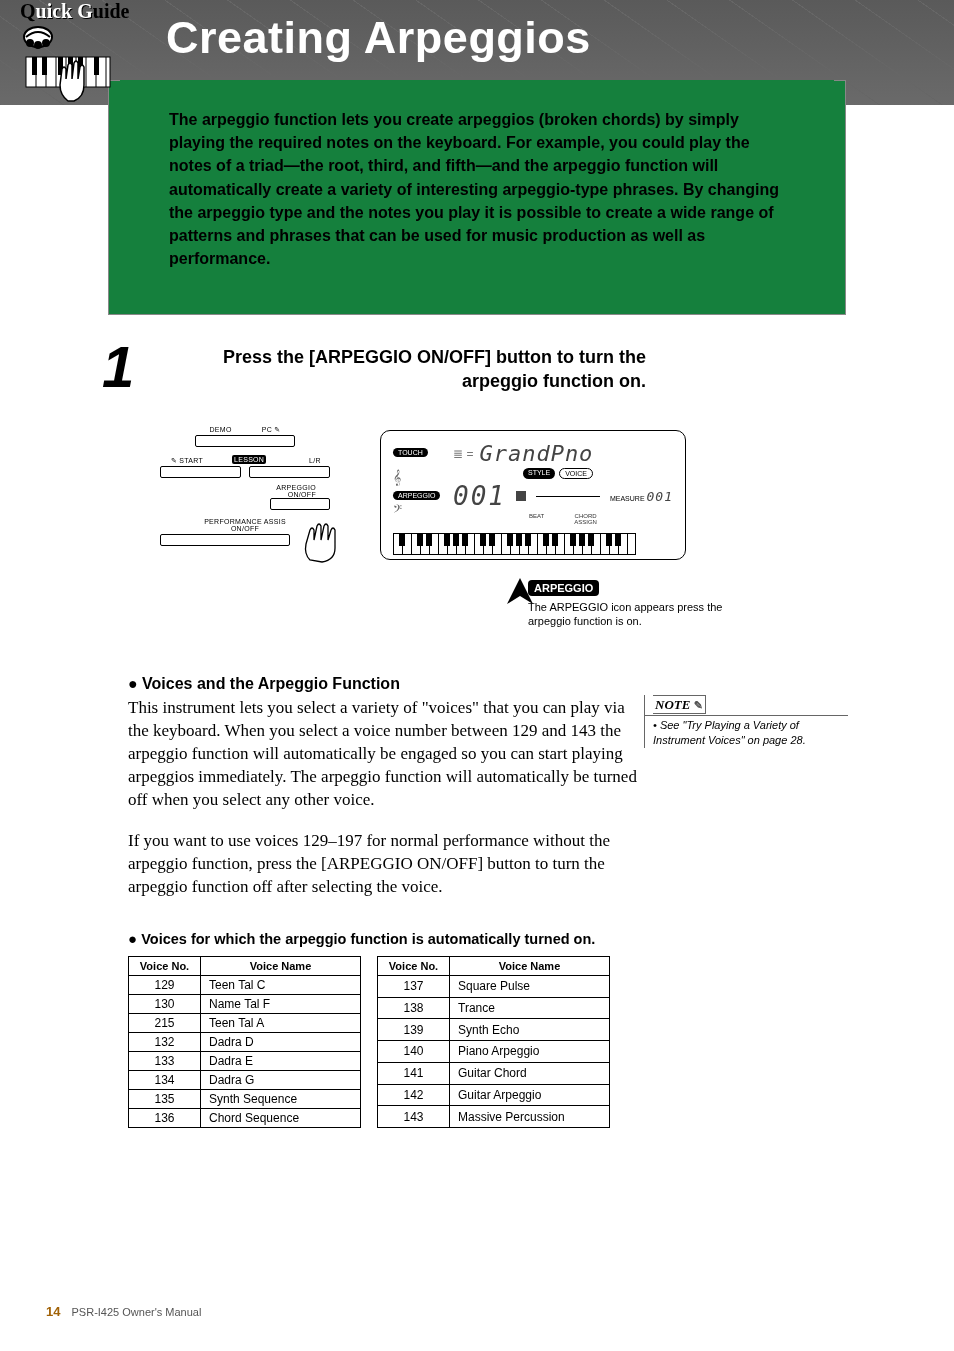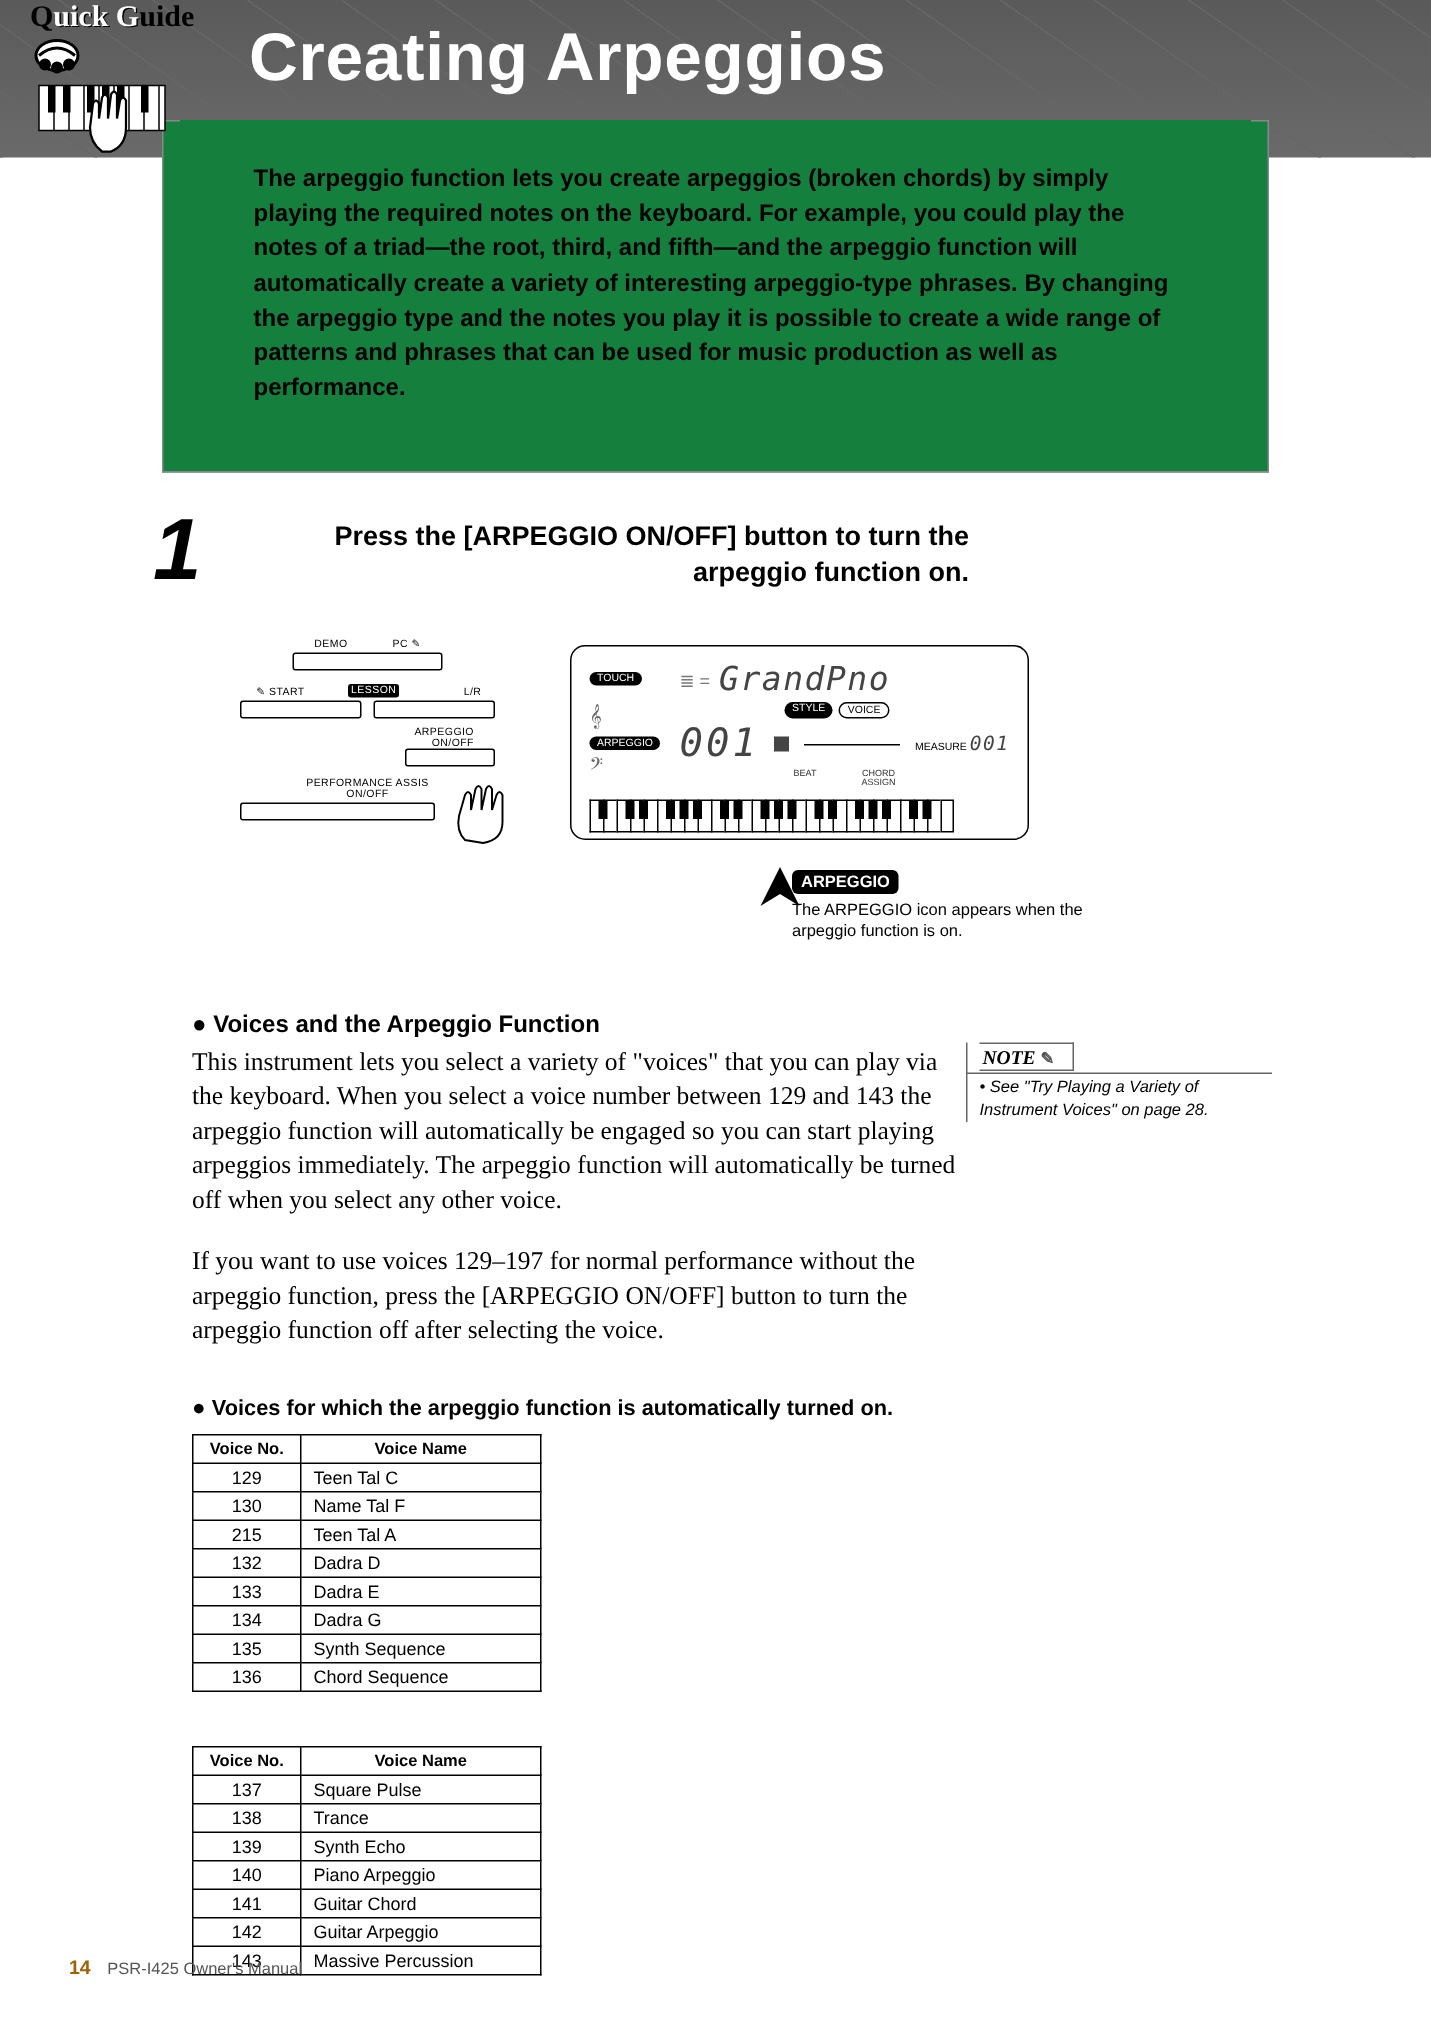--- a/index.html
+++ b/index.html
@@ -173,39 +173,39 @@
   .note-box::before{
     content:"";
     display:block;
     position:absolute;
     top:20px; left:-1px; height:1px; width:100%; background:#666;
   }
   .note-label {
     font-family:"Times New Roman", serif;
     font-style:italic; font-weight:700; font-size:13px;
     border:1px solid #666; border-left:none;
-    padding:1px 12px 0 2px;
+    padding:1px 2px 0 2px;
     display:inline-block;
     background:#fff;
     position:relative; z-index:1;
   }
   .note-label-icon { font-style:normal; font-size:11px; color:#555;}
   .note-text { font-style:italic; padding-top:4px; line-height:1.35;}
 
   
   .tables-title {
     position:absolute; left:128px; top: 930px;
     font-family:"Helvetica Neue", Arial, sans-serif;
     font-weight:700; font-size:14.5px;
   }
   .tables-title .bullet{ font-size:15px; }
   .tables {
     position:absolute; left:128px; top: 956px;
-    display:flex; gap:36px;
-    font-family: Arial, sans-serif; font-size:12px;flex-direction:column;
+    display:flex; gap:16px;
+    font-family: Arial, sans-serif; font-size:12px;
   }
   table.voice { border-collapse:collapse; }
   table.voice th, table.voice td {
     border:1px solid #000; padding:2px 8px; height:19px;
     text-align:left;
   }
   table.voice th { font-weight:700; text-align:center; font-size:11px;}
   table.voice td.num { text-align:center; width:72px;}
   table.voice td.name { width:160px; }
 
@@ -411,21 +411,21 @@
         <div class="wk"></div>
     </div>
   </div>
 
   <svg class="arrow" viewBox="0 0 30 30">
      <path d="M15 2 L28 28 L15 20 L2 28 Z" fill="#000"></path>
      <line x1="15" y1="20" x2="15" y2="5" stroke="#000" stroke-width="1"></line>
   </svg>
 
   <div class="arpeggio-icon">ARPEGGIO</div>
-  <div class="arpeggio-caption">The ARPEGGIO icon appears when the arpeggio function is on.</div>
+  <div class="arpeggio-caption">The ARPEGGIO icon appears press the arpeggio function is on.</div>
 
 </div>
 
 <div class="section">
   <h3><span class="bullet">● </span><span>Voices and the Arpeggio Function</span></h3>
   <p class="body">This instrument lets you select a variety of "voices" that you can play via the keyboard. When you select a voice number between 129 and 143 the arpeggio function will automatically be engaged so you can start playing arpeggios immediately. The arpeggio function will automatically be turned off when you select any other voice.</p>
   <p class="body">If you want to use voices 129–197 for normal performance without the arpeggio function, press the [ARPEGGIO ON/OFF] button to turn the arpeggio function off after selecting the voice.</p>
 </div>
 
 <div class="note-box">

